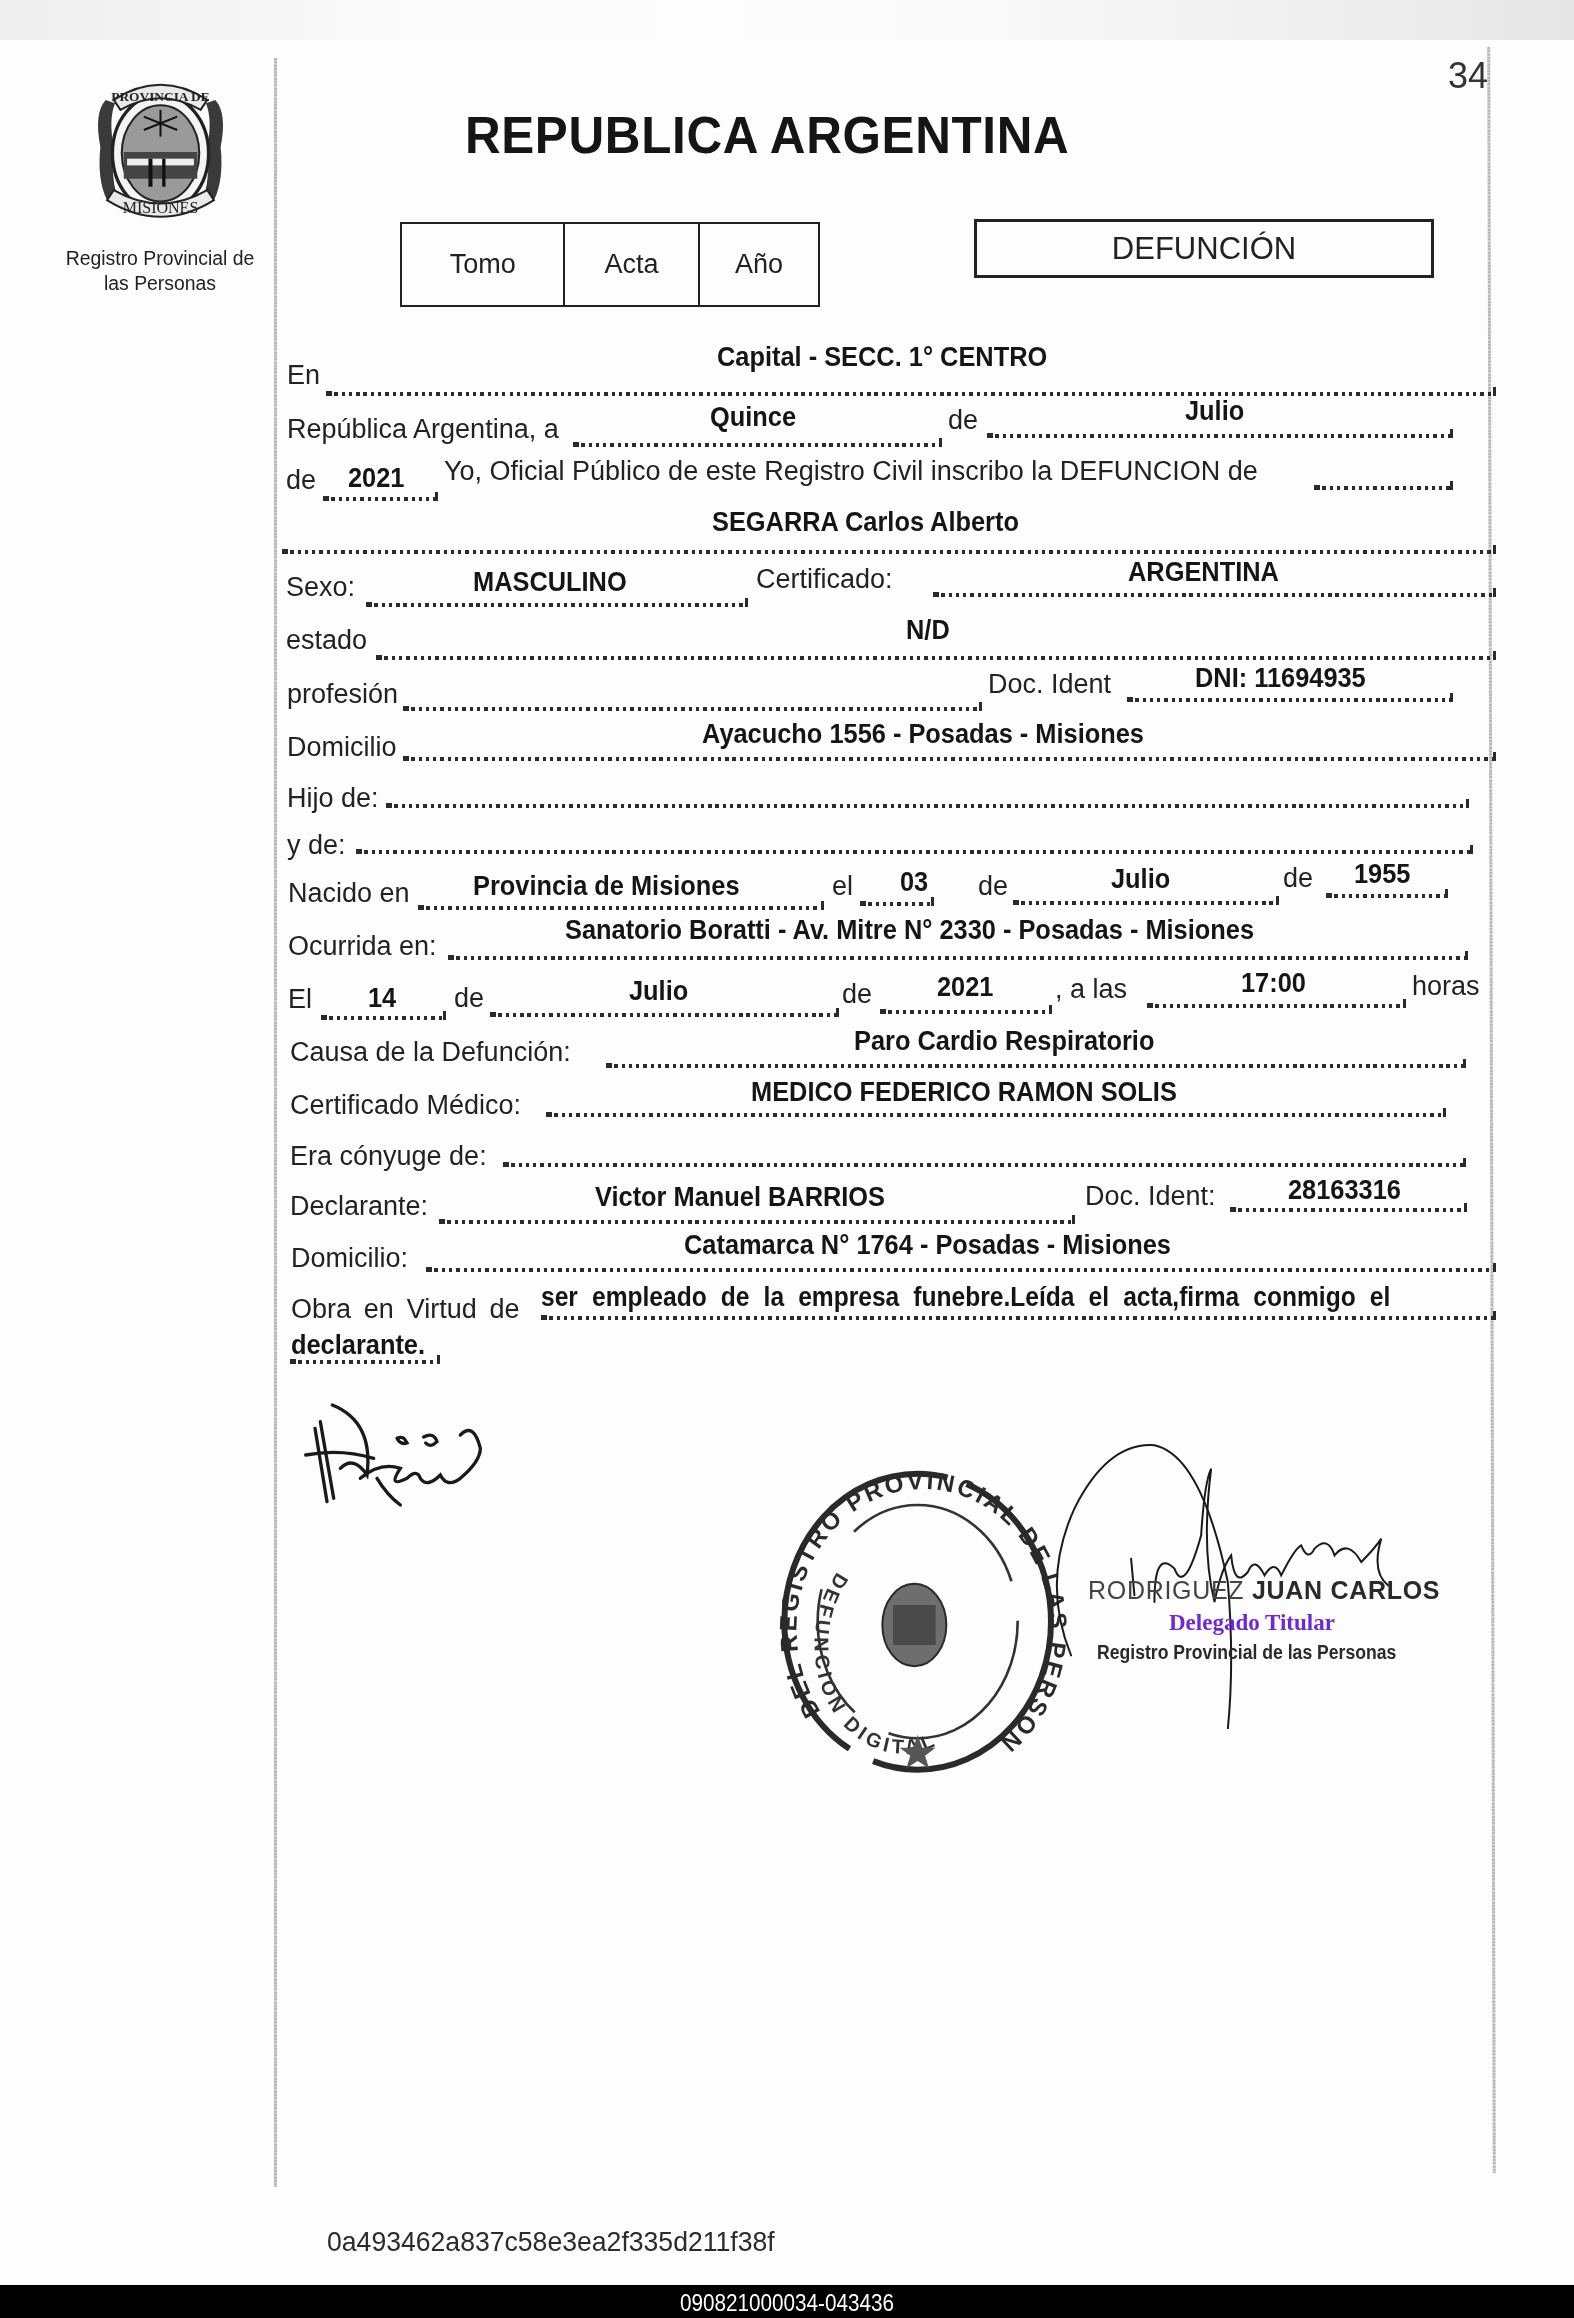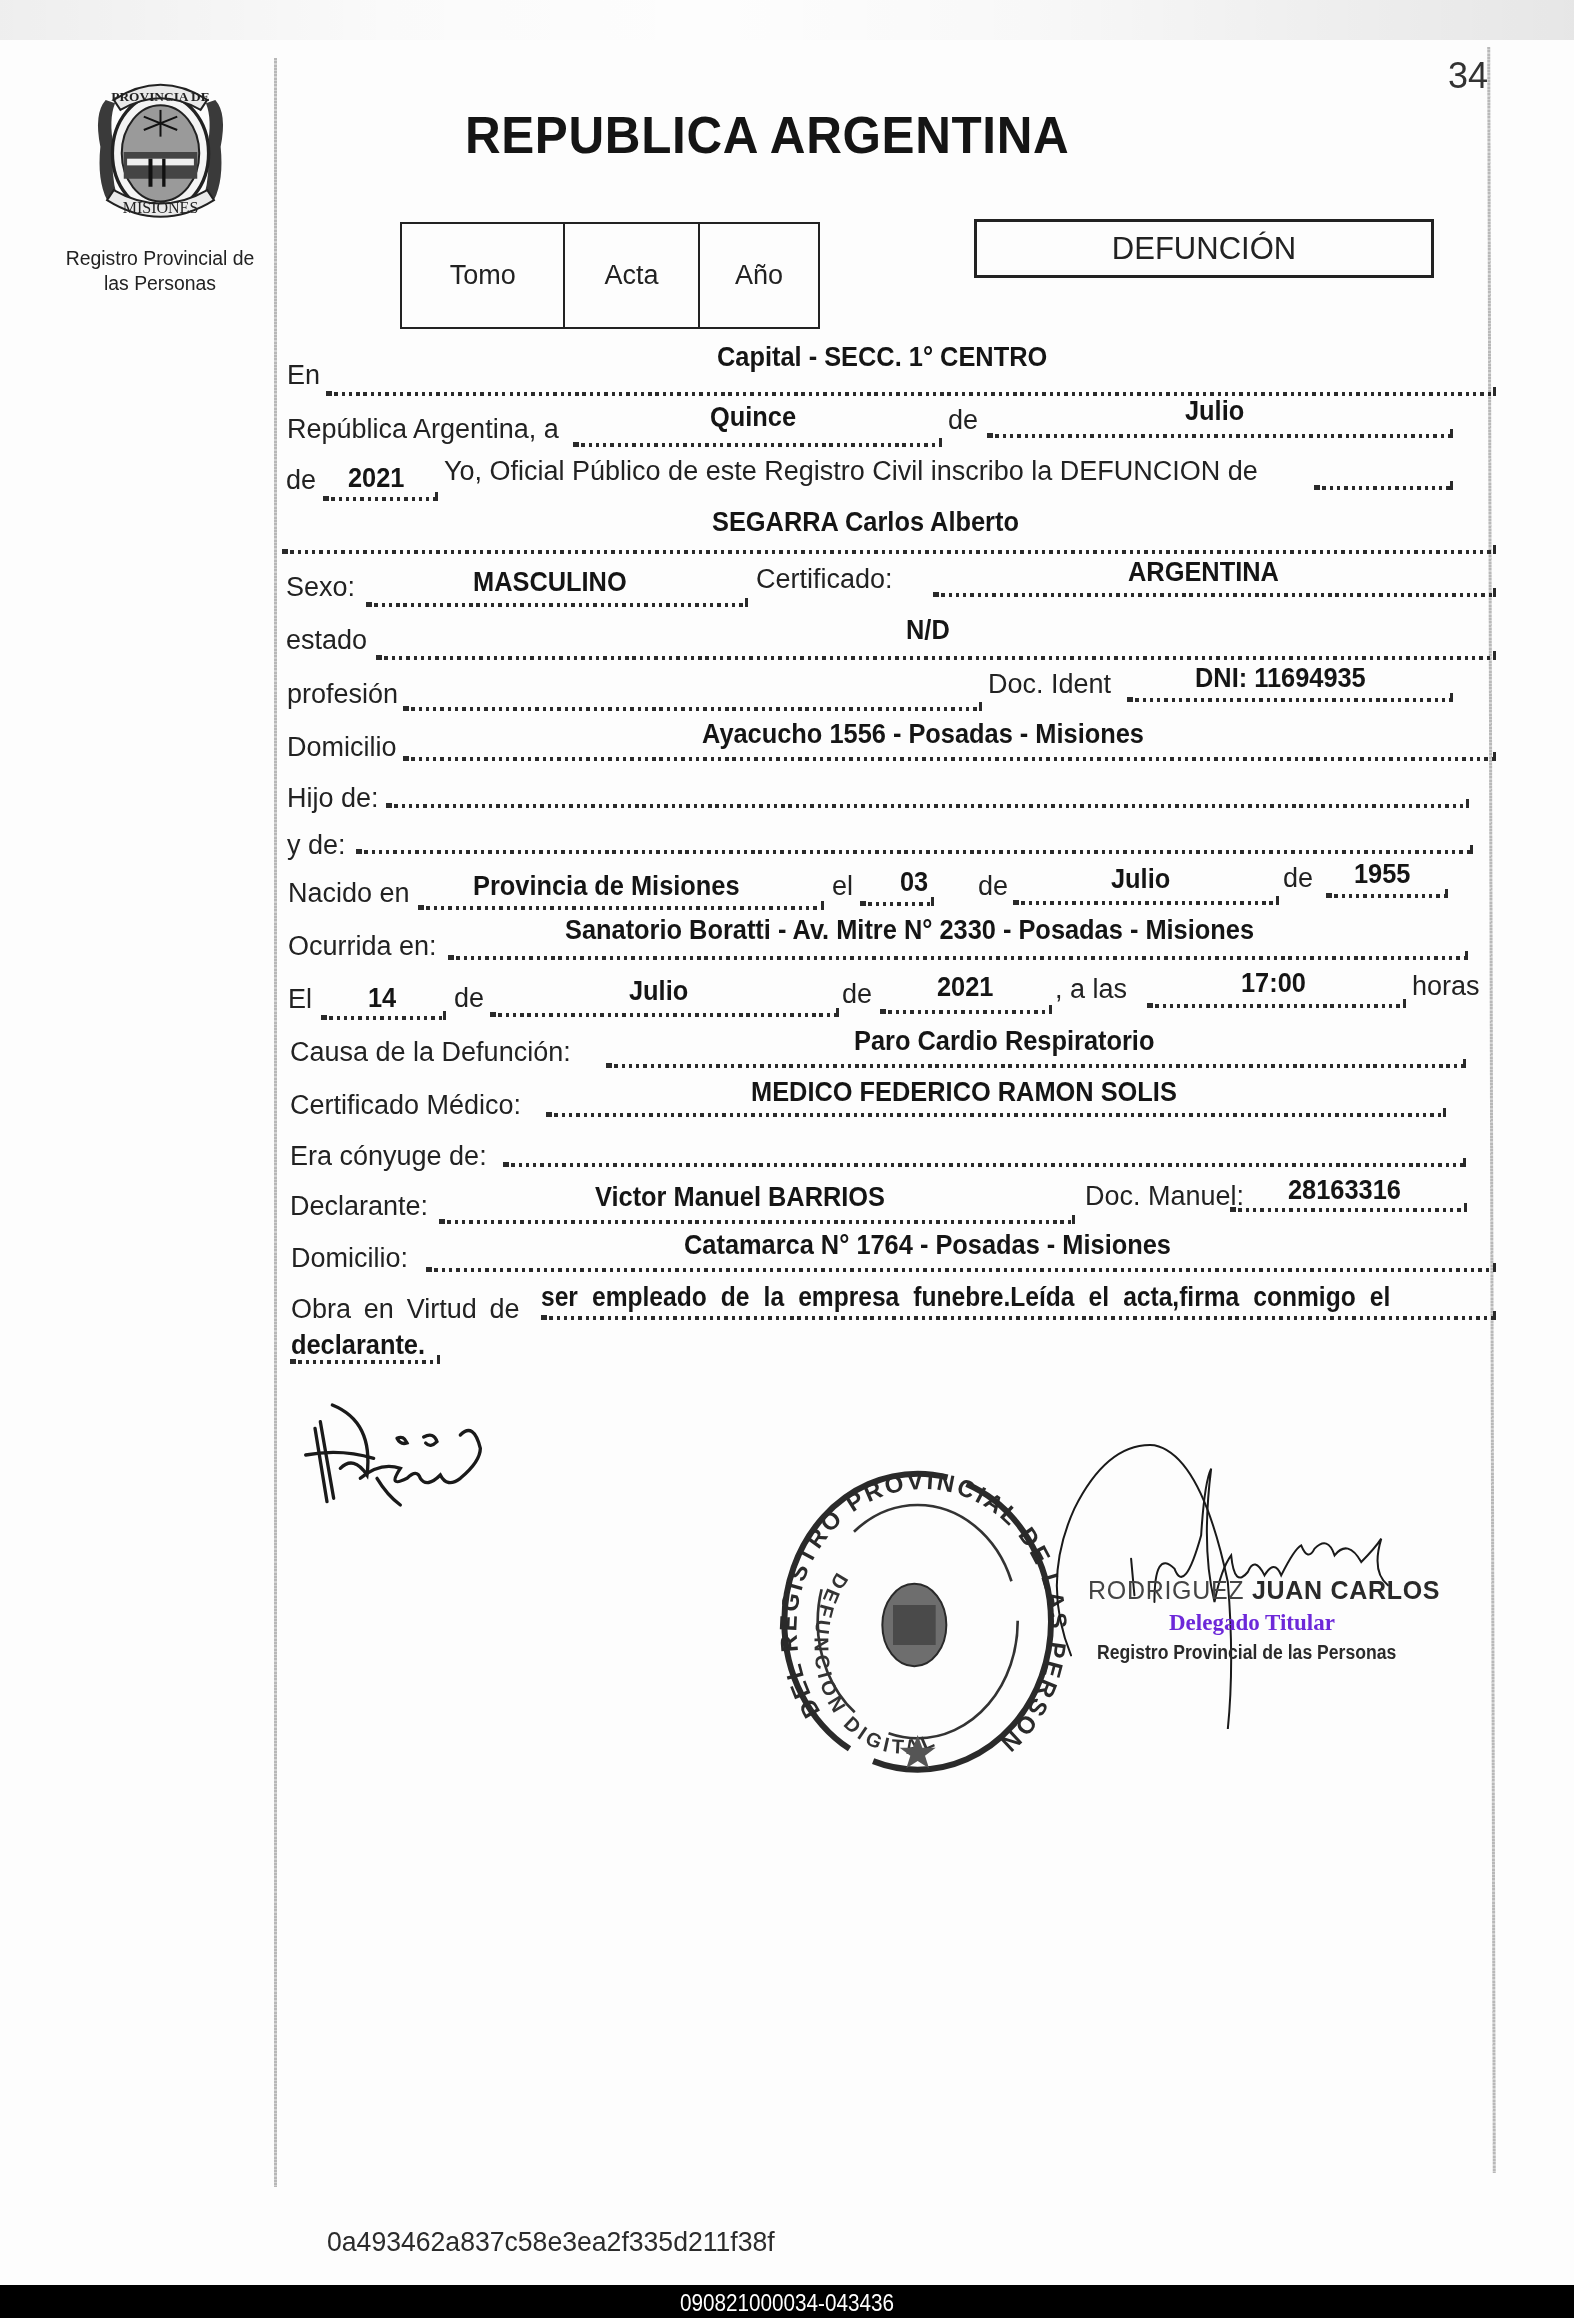--- a/index.html
+++ b/index.html
@@ -17,21 +17,21 @@
   .val { position: absolute; white-space: nowrap; font-size: 27px; line-height: 1; font-weight: bold; color: #151515; transform: scaleX(0.94); transform-origin: left; }
   .dots { position: absolute; height: 4px;
     background: repeating-linear-gradient(90deg, #2a2a2a 0 3.3px, transparent 3.3px 7.3px); }
   .dots::before { content: ""; position: absolute; left: -1.3px; top: -0.7px; width: 6.7px; height: 4.7px; background: #2a2a2a; }
   .dots::after { content: ""; position: absolute; right: -1.3px; top: -5.3px; width: 3.3px; height: 9.3px; background: #2a2a2a; }
   .logo { position: absolute; left: 87px; top: 73px; width: 147px; height: 154px; }
   .reg-caption { position: absolute; left: 40px; top: 246px; width: 240px; text-align: center; font-size: 19.4px; line-height: 25px; color: #222; }
   .page-number { position: absolute; left: 1448px; top: 55px; font-size: 36px; color: #333; }
   .title { position: absolute; left: 0; width: 1574px; top: 105px; text-align: center; font-size: 52px; font-weight: bold; color: #151515; letter-spacing: 0.7px; }
   .title span { display: inline-block; transform: scaleX(0.95); margin-left: -40px; }
-  table.rec { position: absolute; left: 400px; top: 222px; width: 420px; height: 107px; border-collapse: collapse; }
+  table.rec { position: absolute; left: 400px; top: 222px; width: 420px; height: 85px; border-collapse: collapse; }
   table.rec td { border: 2.7px solid #222; text-align: center; font-size: 27px; color: #222; padding: 0; height: 37px; }
   .type-box { position: absolute; left: 974px; top: 219px; width: 454px; height: 53px; border: 3.3px solid #222; text-align: center; font-size: 31px; line-height: 53px; color: #222; }
   .sig1 { position: absolute; left: 300px; top: 1395px; width: 214px; height: 120px; }
   .stamp { position: absolute; left: 774px; top: 1465px; width: 294px; height: 320px; }
   .sig2 { position: absolute; left: 1001px; top: 1415px; width: 467px; height: 314px; }
   .official-name { position: absolute; left: 1088px; top: 1576px; font-size: 25px; font-weight: bold; color: #2a2a2a; letter-spacing: 0.7px; }
   .official-name .light { font-weight: normal; color: #444; }
   .official-role { position: absolute; left: 1169px; top: 1610px; font-family: "Liberation Serif", serif; font-size: 23px; font-weight: bold; color: #6d28d9; }
   .official-org { position: absolute; left: 1097px; top: 1641px; font-size: 20px; font-weight: bold; color: #2a2a2a; transform: scaleX(0.88); transform-origin: left; }
   .hash { position: absolute; left: 327px; top: 2226px; font-size: 28px; color: #2b2b2b; transform: scaleX(0.95); transform-origin: left; }
@@ -172,21 +172,21 @@
 <div class="val" style="left:751px; top:1079px;">MEDICO FEDERICO RAMON SOLIS</div>
 <div class="dots" style="left:547px; top:1113px; width:898px;"></div>
 
 <div class="lbl" style="left:290px; top:1143px;">Era cónyuge de:</div>
 <div class="val" style="left:601px; top:1139px;"></div>
 <div class="dots" style="left:504px; top:1163px; width:961px;"></div>
 
 <div class="lbl" style="left:290px; top:1193px;">Declarante:</div>
 <div class="val" style="left:595px; top:1184px;">Victor Manuel BARRIOS</div>
 <div class="dots" style="left:440px; top:1220px; width:634px;"></div>
-<div class="lbl" style="left:1085px; top:1183px;">Doc. Manuel:</div>
+<div class="lbl" style="left:1085px; top:1183px;">Doc. Ident:</div>
 <div class="val" style="left:1288px; top:1177px;">28163316</div>
 <div class="dots" style="left:1231px; top:1208px; width:235px;"></div>
 
 <div class="lbl" style="left:291px; top:1245px;">Domicilio:</div>
 <div class="val" style="left:684px; top:1232px;">Catamarca N° 1764 - Posadas - Misiones</div>
 <div class="dots" style="left:427px; top:1268px; width:1068px;"></div>
 
 <div class="lbl" style="left:291px; top:1296px; word-spacing: 5.3px;">Obra en Virtud de</div>
 <div class="val" style="left:541px; top:1284px; word-spacing: 8px; transform: scaleX(0.91);">ser empleado de la empresa funebre.Leída el acta,firma conmigo el</div>
 <div class="dots" style="left:542px; top:1316px; width:953px;"></div>

